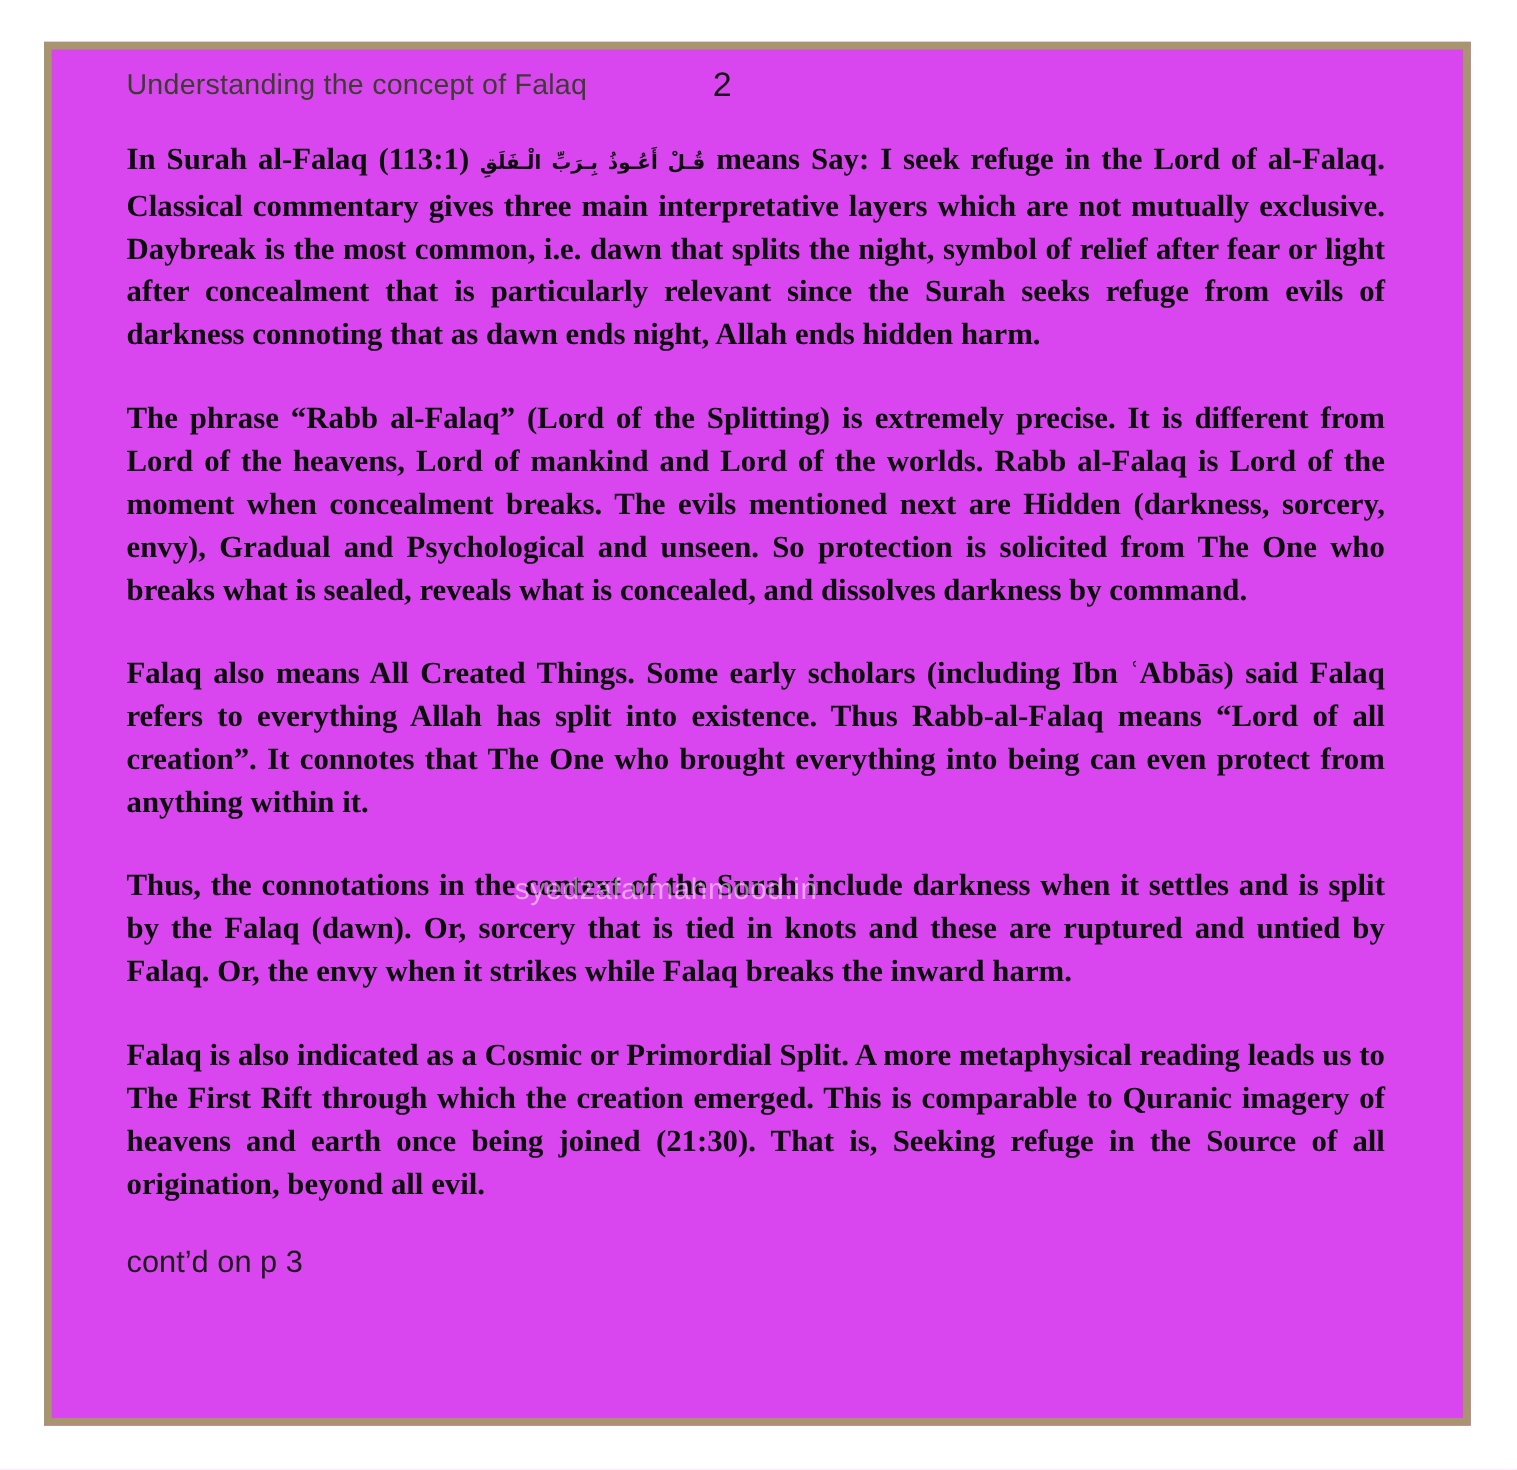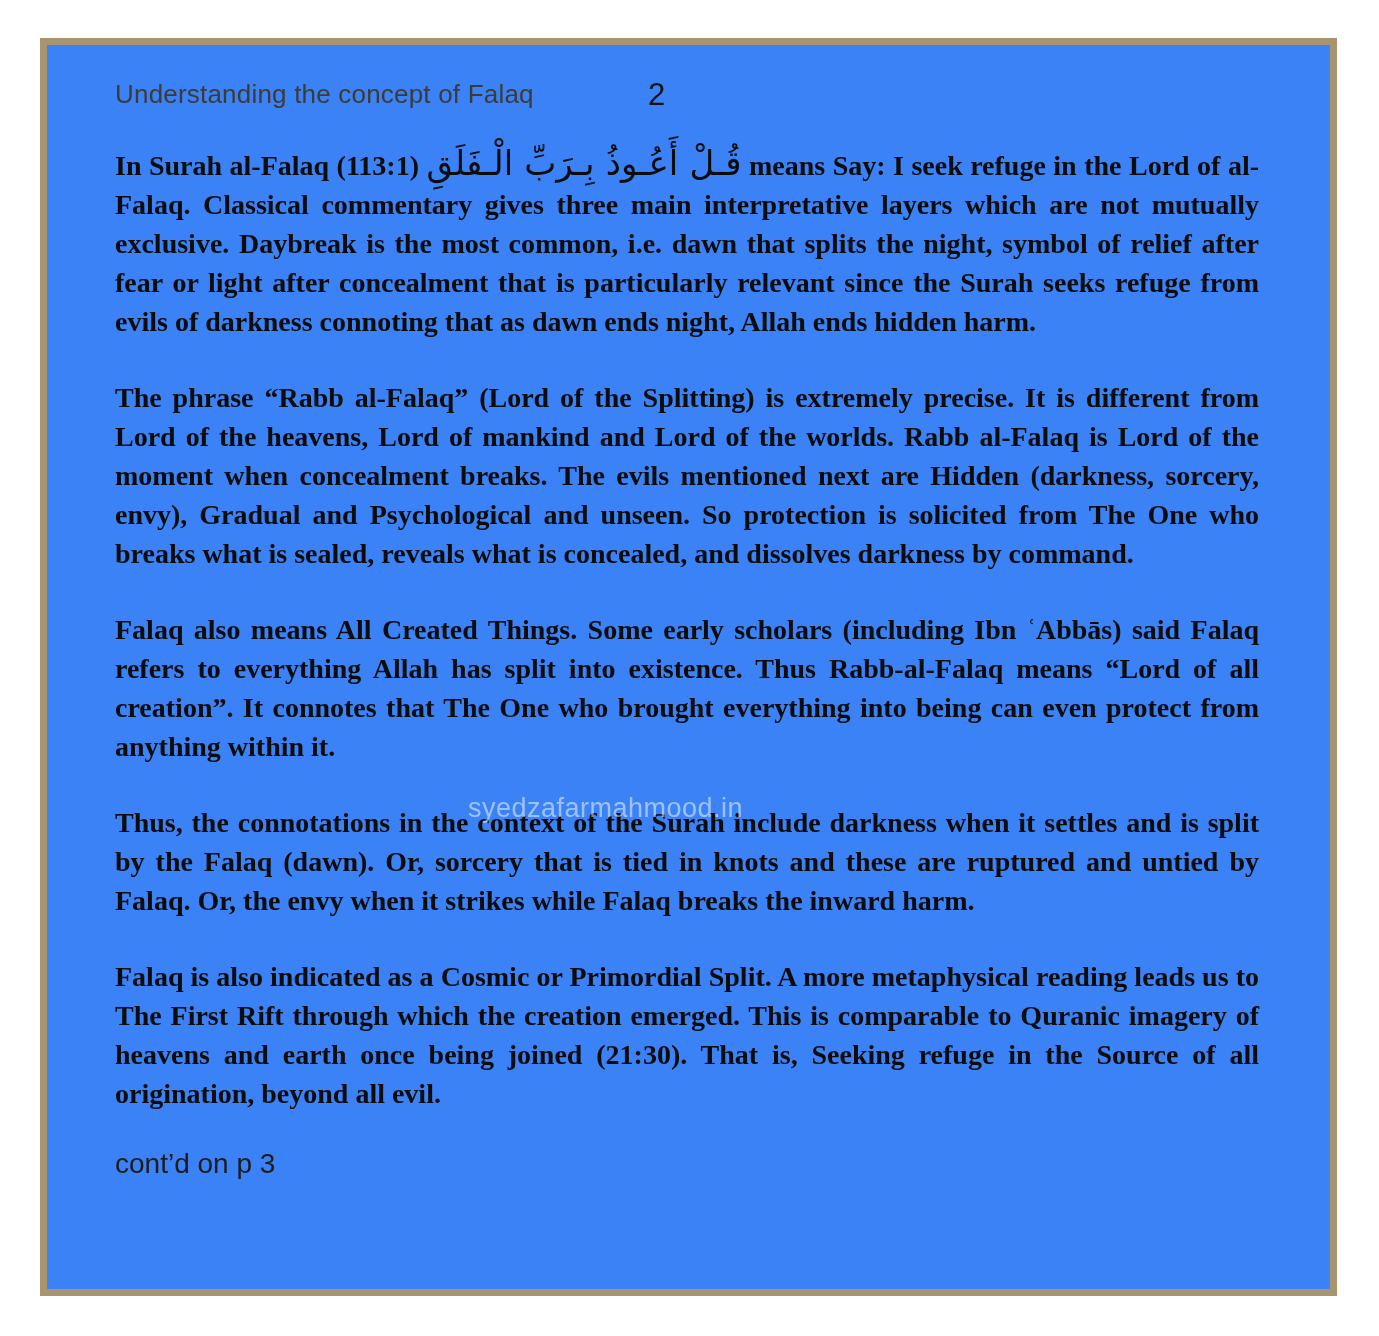--- a/index.html
+++ b/index.html
@@ -16,23 +16,23 @@
     height: 1336px;
     background: #ffffff;
   }
   .page {
     position: absolute;
     left: 40px;
     top: 38px;
     width: 1297px;
     height: 1258px;
     box-sizing: border-box;
-    background: #3b82f6;
+    background: #d946ef;
     border: 7px solid #a8946f;
-    padding: 34px 71px 0 68px;
+    padding: 16px 71px 0 68px;
   }
   .header {
     position: relative;
     height: 32px;
     margin-bottom: 33px;
   }
   .header-title {
     font-family: "Liberation Sans", "DejaVu Sans", sans-serif;
     font-size: 26px;
     color: #3e3b35;
@@ -53,22 +53,22 @@
     margin: 0 0 37px 0;
     font-family: "Liberation Serif", "DejaVu Serif", serif;
     font-weight: 700;
     font-size: 28px;
     line-height: 39px;
     color: #0c0c0c;
     text-align: justify;
   }
   .arabic {
     font-family: "DejaVu Sans", sans-serif;
-    font-weight: 400;
-    font-size: 34px;
+    font-weight: 700;
+    font-size: 18px;
     unicode-bidi: embed;
   }
   .footer {
     margin-top: -2px;
     font-family: "Liberation Sans", "DejaVu Sans", sans-serif;
     font-size: 28px;
     color: #1c1c1c;
   }
   .watermark {
     position: absolute;

